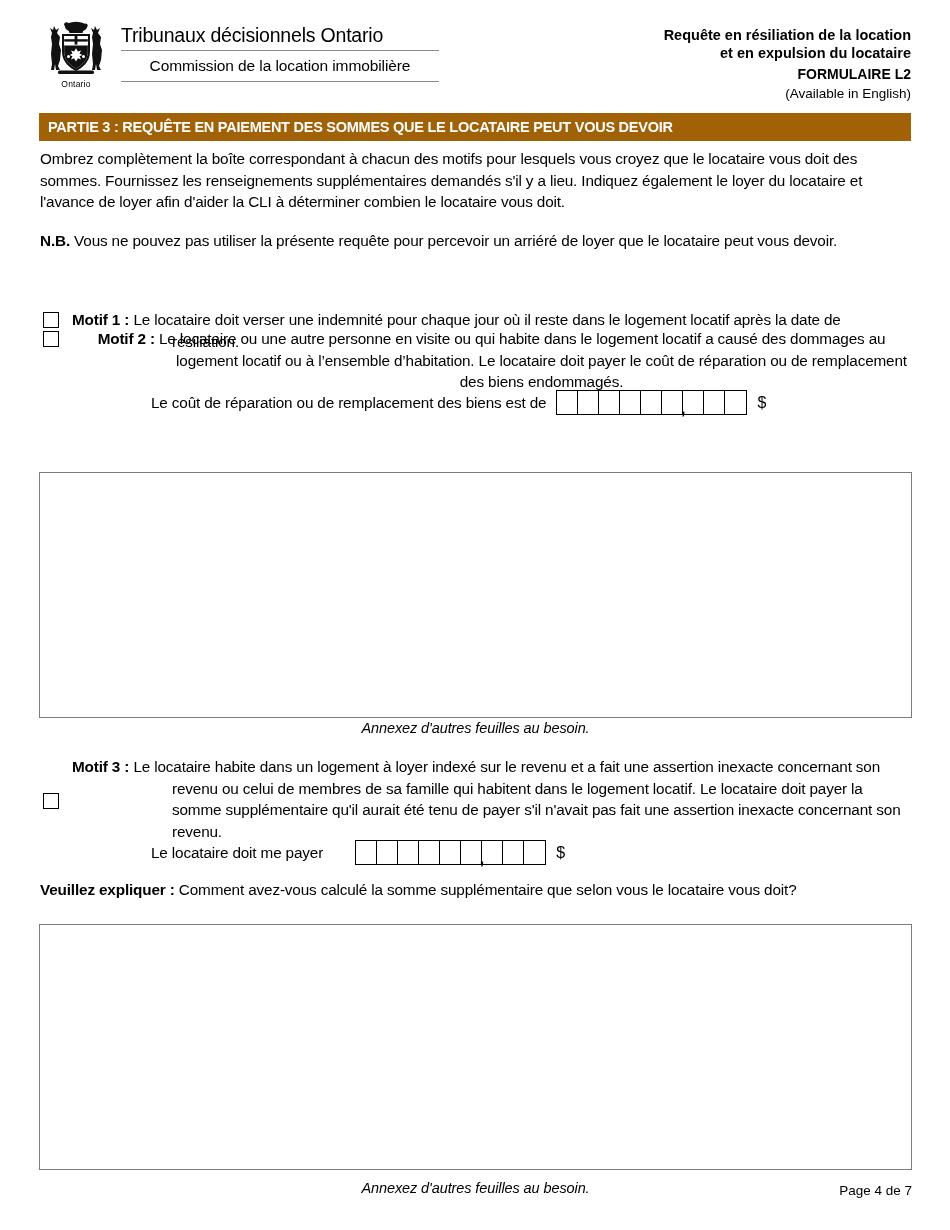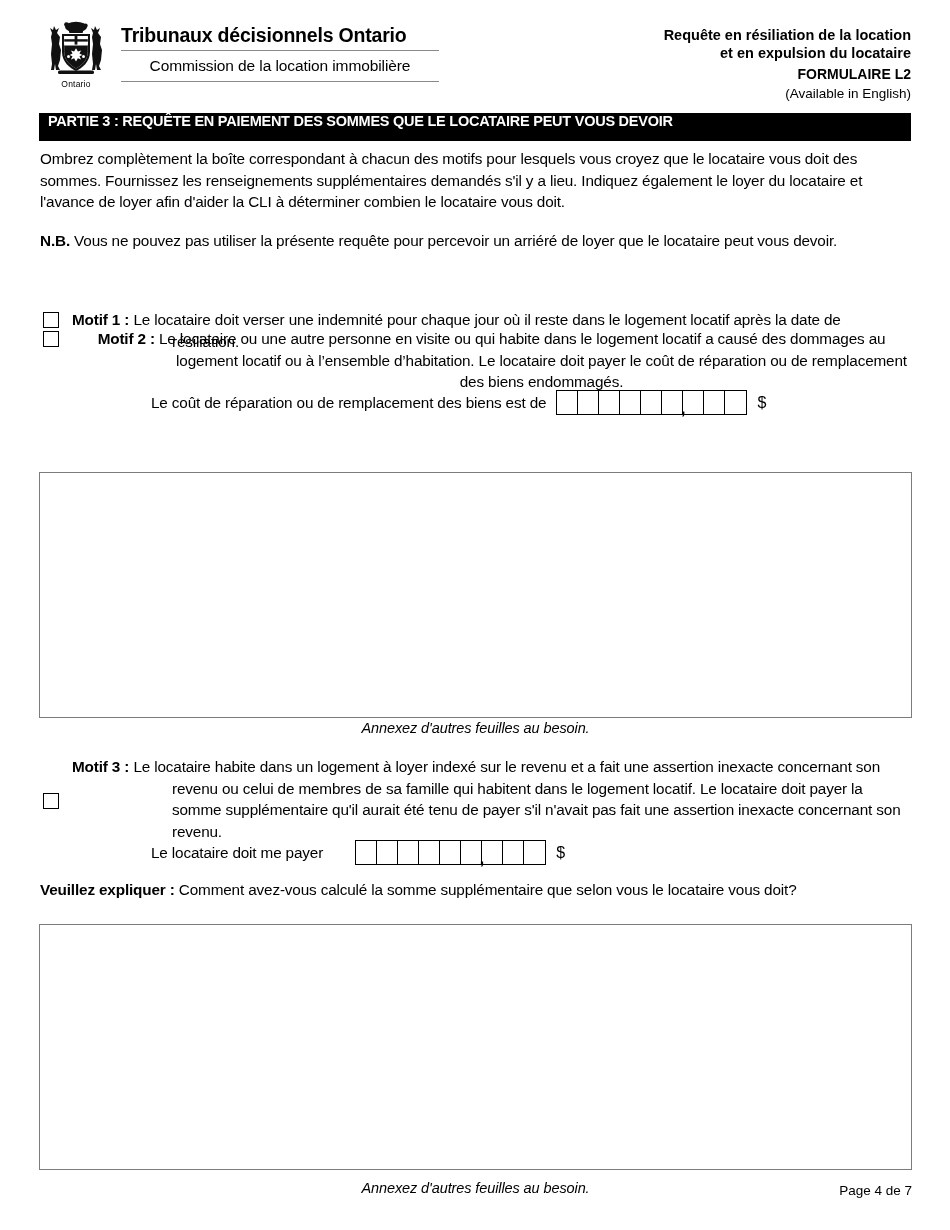--- a/index.html
+++ b/index.html
@@ -49,21 +49,21 @@
     letter-spacing: 0.2px;
     margin-top: 1px;
     font-family: "Liberation Sans", sans-serif;
   }
   .org-block {
     margin-left: 8px;
     padding-top: 6px;
   }
   .org-title {
     font-size: 19.5px;
-    font-weight: bold;
+    font-weight: normal;
     letter-spacing: -0.2px;
     white-space: nowrap;
     font-family: "Liberation Sans", sans-serif;
   }
   .org-rule {
     border-bottom: 1.2px solid #8a8a8a;
     margin: 3px 0 6px 0;
     width: 318px;
   }
   .org-sub {
@@ -103,24 +103,24 @@
     white-space: nowrap;
   }
 
   
   .banner {
     position: absolute;
     left: 39px;
     top: 113px;
     width: 872px;
     height: 28px;
-    background: #000000;
+    background: #a16207;
     color: #ffffff;
     display: flex;
-    align-items: flex-start;
+    align-items: center;
     padding-left: 9px;
     box-sizing: border-box;
   }
   .banner-text {
     font-size: 14.5px;
     font-weight: bold;
     letter-spacing: -0.25px;
     white-space: nowrap;
   }
 

